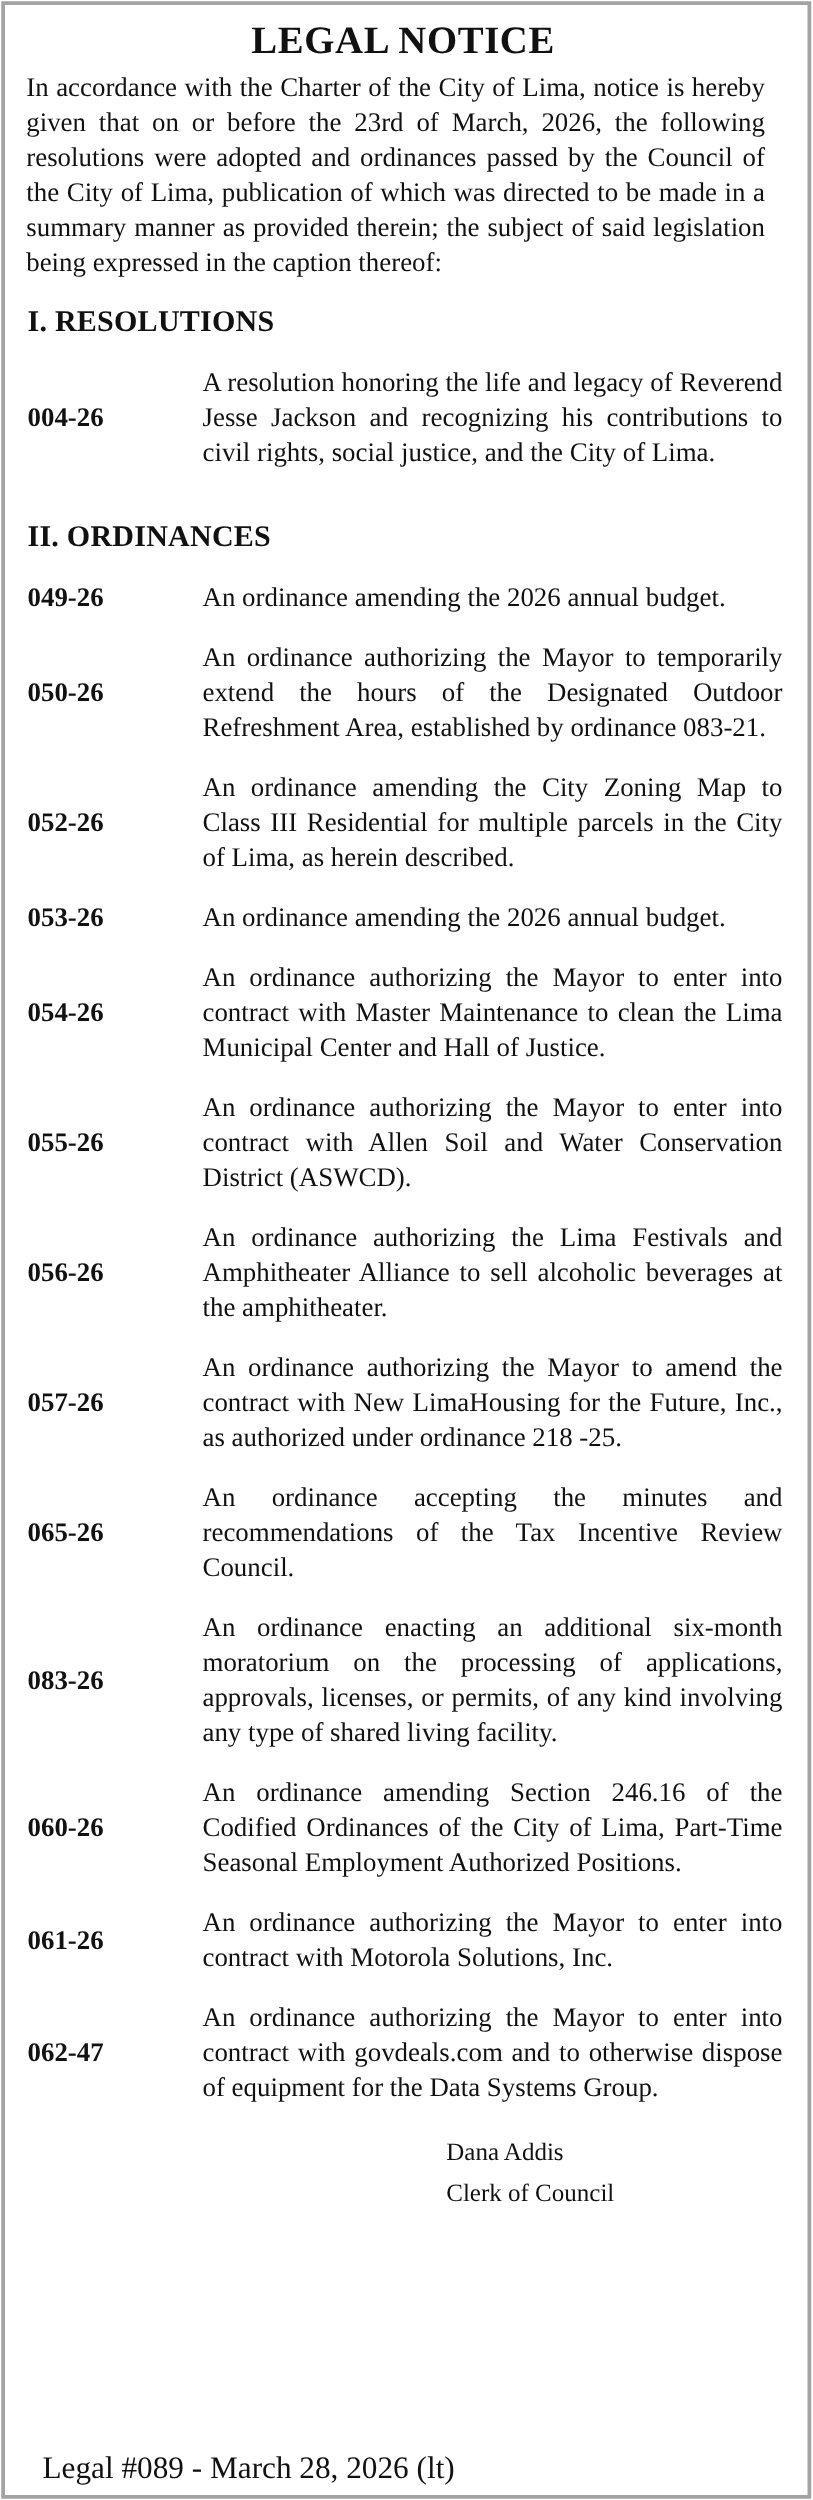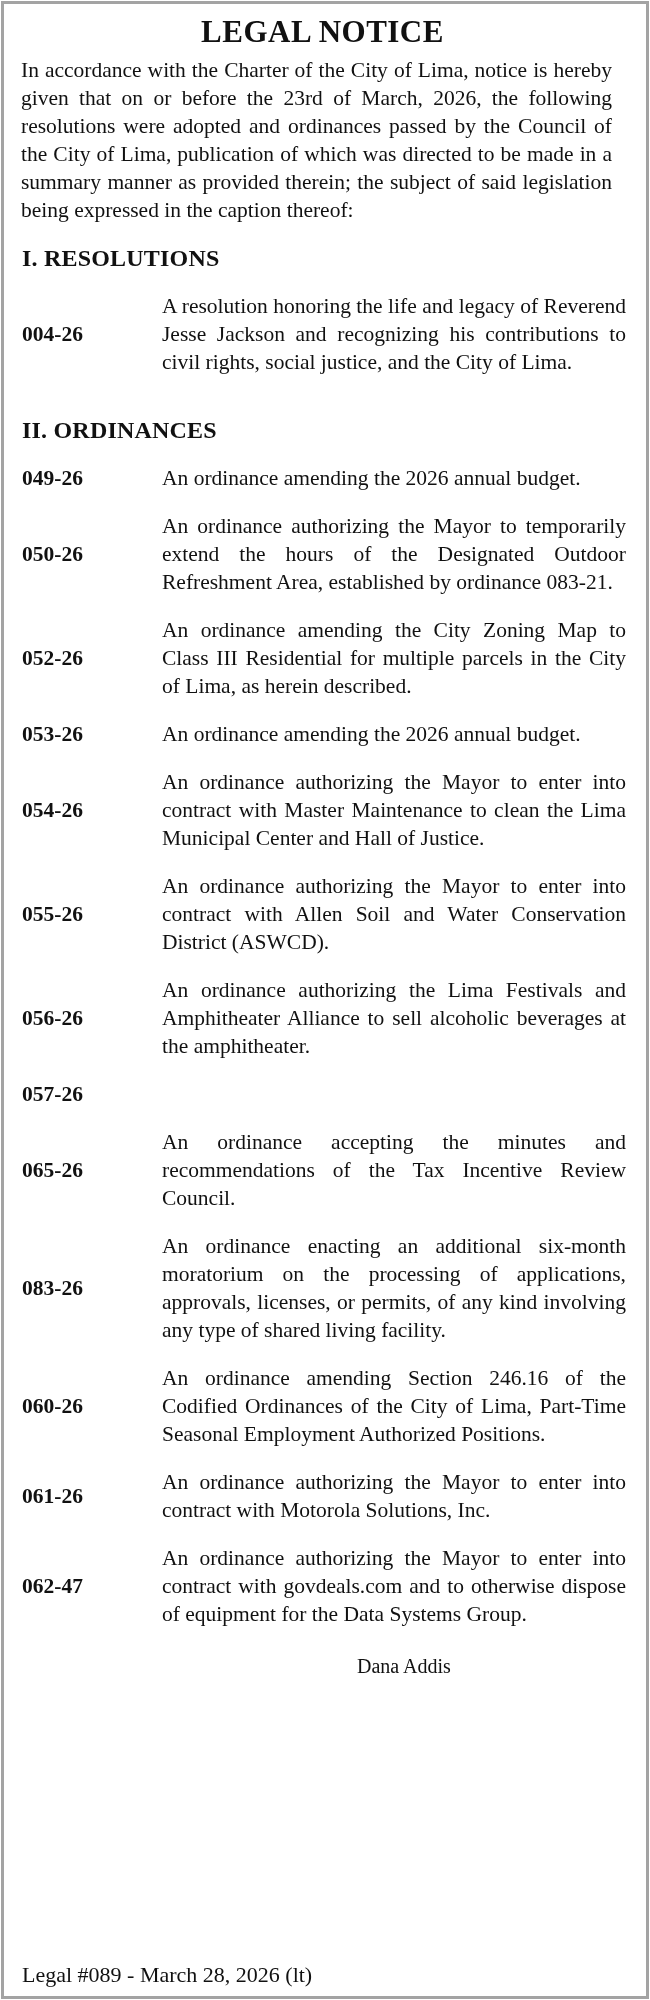--- a/index.html
+++ b/index.html
@@ -67,23 +67,23 @@
     line-height: 28px;
     text-align: justify;
   }
   .signature {
     margin: 22px 0 0 338px;
     font-size: 20px;
     line-height: 33px;
   }
   .footer-line {
     position: absolute;
-    left: 18px;
+    left: 30px;
     bottom: 8px;
-    font-size: 22px;
+    font-size: 25px;
     line-height: 26px;
   }
 </style>
 </head>
 <body>
 
 <div class="page">
 
   <h1 class="notice-title">LEGAL NOTICE</h1>
 
@@ -129,20 +129,21 @@
     <p class="desc">An ordinance authorizing the Mayor to enter into contract with Allen Soil and Water Conservation District (ASWCD).</p>
   </div>
 
   <div class="item">
     <span class="num">056-26</span>
     <p class="desc">An ordinance authorizing the Lima Festivals and Amphitheater Alliance to sell alcoholic beverages at the amphitheater.</p>
   </div>
 
   <div class="item">
     <span class="num">057-26</span>
+    <p class="desc">An ordinance authorizing the Mayor to amend the contract with New LimaHousing for the Future, Inc., as authorized under ordinance 218 -25.</p>
   </div>
 
   <div class="item">
     <span class="num">065-26</span>
     <p class="desc">An ordinance accepting the minutes and recommendations of the Tax Incentive Review Council.</p>
   </div>
 
   <div class="item">
     <span class="num">083-26</span>
     <p class="desc">An ordinance enacting an additional six-month moratorium on the processing of applications, approvals, licenses, or permits, of any kind involving any type of shared living facility.</p>
@@ -158,17 +159,18 @@
     <p class="desc">An ordinance authorizing the Mayor to enter into contract with Motorola Solutions, Inc.</p>
   </div>
 
   <div class="item">
     <span class="num">062-47</span>
     <p class="desc">An ordinance authorizing the Mayor to enter into contract with govdeals.com and to otherwise dispose of equipment for the Data Systems Group.</p>
   </div>
 
   <div class="signature">
     <div>Dana Addis</div>
+    <div>Clerk of Council</div>
   </div>
 
   <div class="footer-line">Legal #089 - March 28, 2026 (lt)</div>
 
 </div>
 
 </body></html>

